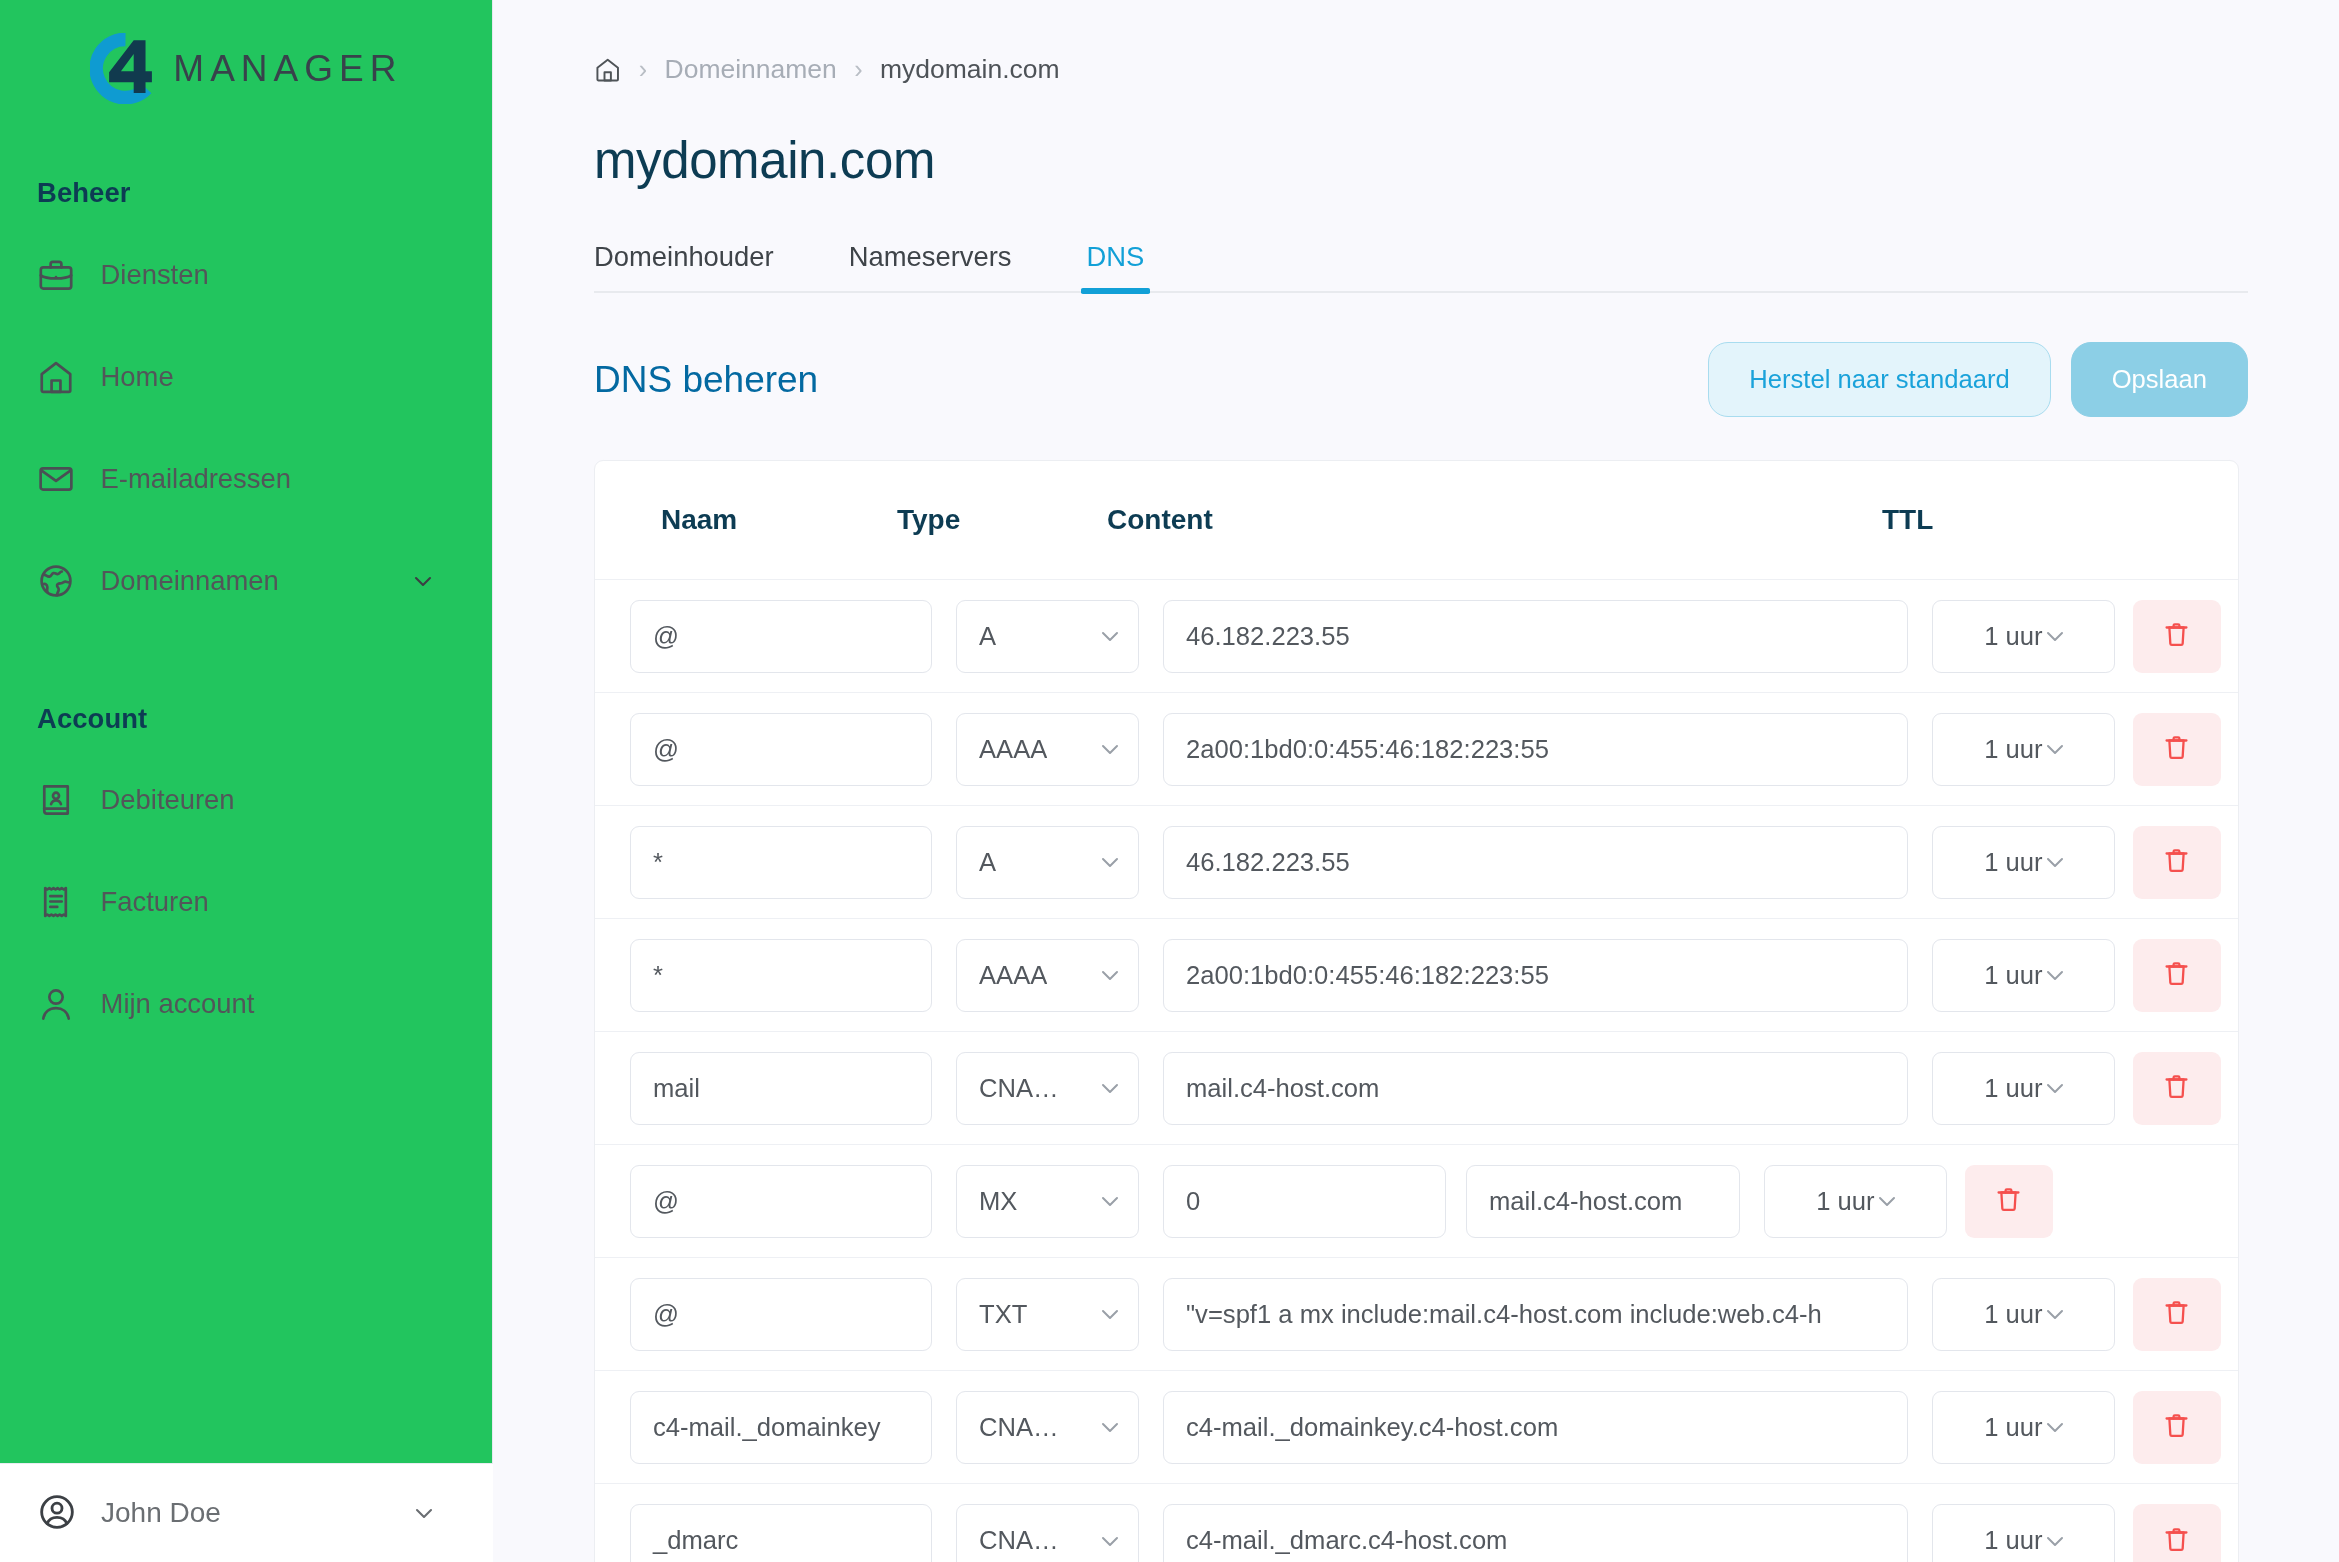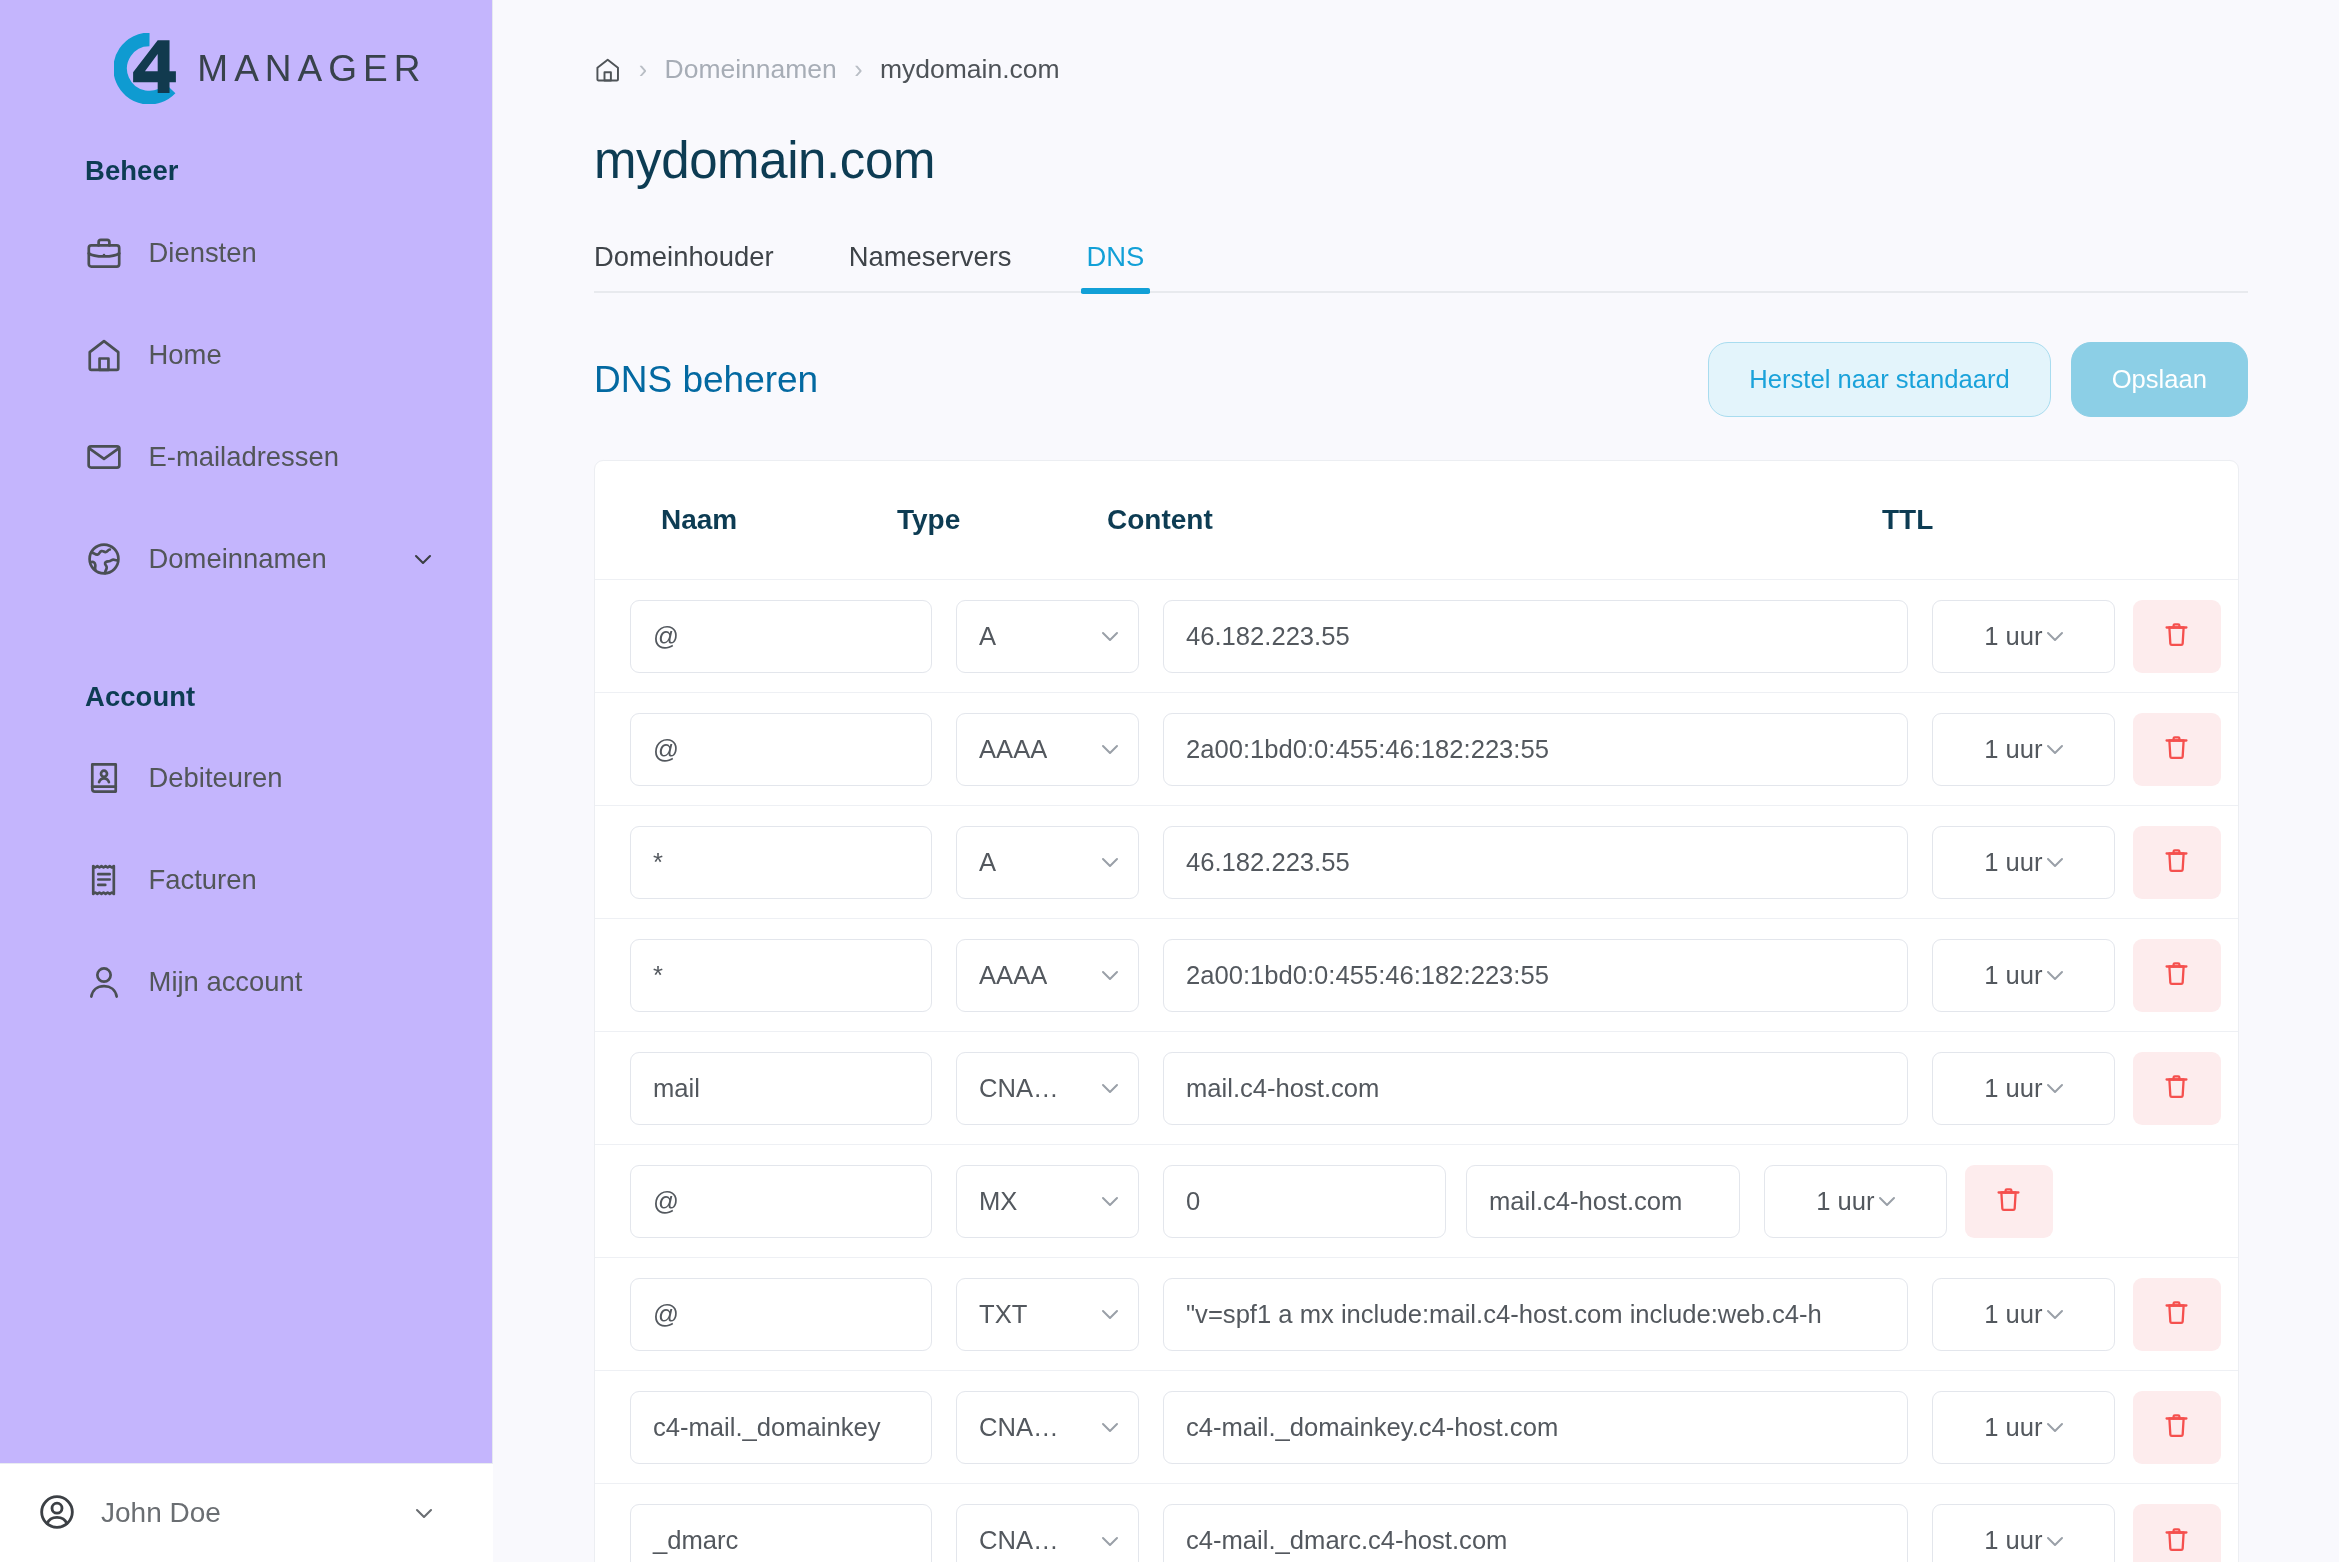--- a/index.html
+++ b/index.html
@@ -7,42 +7,41 @@
     width: 2339px; height: 1562px;
     font-family: "Liberation Sans", sans-serif;
     background: #ffffff;
     overflow: hidden;
   }
   .app { display: flex; width: 2339px; height: 1562px; }
 
   
   .sidebar {
     width: 493px; height: 1562px;
-    background: #c4b5fd;
+    background: #22c55e;
     border-right: 1.4px solid #e6e9ef;
     position: relative;
     flex: 0 0 493px;
-    padding-left: 48px;
   }
   .logo-wrap {
     display: flex; align-items: center; justify-content: center;
     gap: 12.8px;
     padding-top: 33px; padding-bottom: 9.1px;
   }
   .logo-mark { width: 71px; height: 71px; display:block; }
   .logo-text {
     font-size: 37px; letter-spacing: 6px;
     color: #38424b; font-weight: 400;
   }
   .nav-section-title {
     color: #0d3c53;
     font-size: 27.4px;
     font-weight: 700;
     padding-left: 37px;
-    margin-top: 42px;
+    margin-top: 64px;
     margin-bottom: 14.6px;
     letter-spacing: 0.1px;
   }
   .nav-section-title.account { margin-top: 71px; }
   .nav-item {
     display: flex; align-items: center;
     height: 102px;
     padding-left: 37px;
     gap: 25.6px;
     cursor: pointer;

